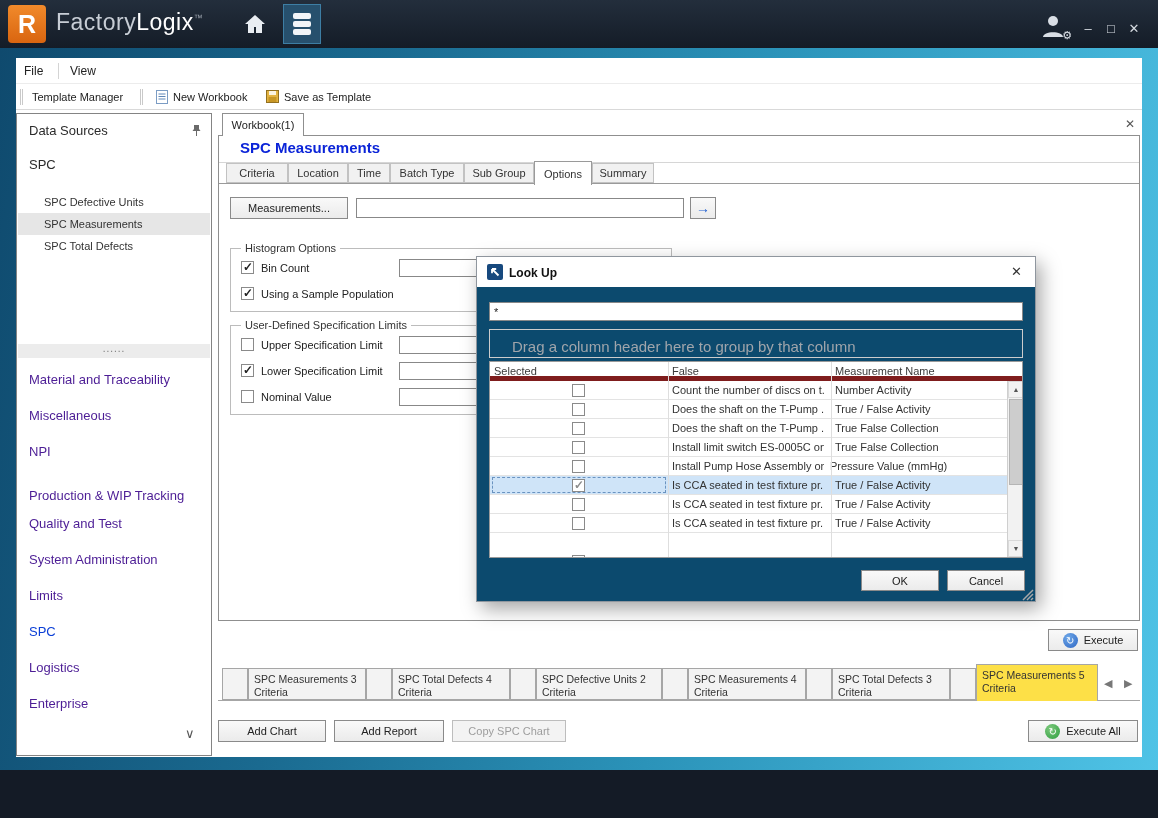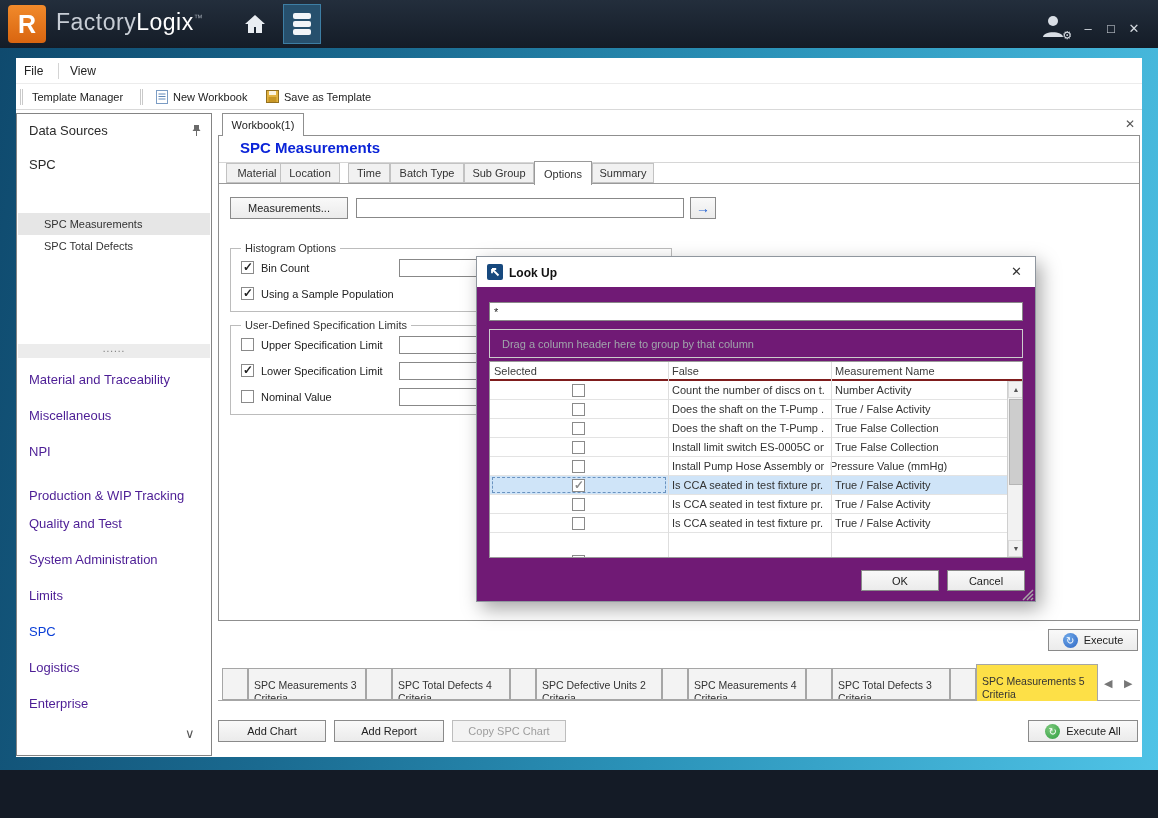--- a/index.html
+++ b/index.html
@@ -59,33 +59,33 @@
   .titleline{position:absolute;left:219px;top:162px;width:920px;height:1px;background:#d6d6d6}
   .wtab{position:absolute;top:163px;height:20px;background:#f1f1f1;border:1px solid #c2c2c2;font-size:11px;color:#333;display:flex;align-items:center;justify-content:center}
   .wtab.active{top:161px;height:24px;background:#fff;border:1px solid #9a9a9a;border-bottom:none;z-index:2}
   .tabline{position:absolute;left:219px;top:183px;width:920px;height:1px;background:#9a9a9a}
   .gb{position:absolute;border:1px solid #bcbcbc;background:#fff}
   .legend{position:absolute;top:-7px;left:10px;background:#fff;padding:0 4px;font-size:11px;color:#333;white-space:nowrap}
   .lbl{position:absolute;font-size:11px;color:#222;white-space:nowrap}
 
   
   .cline{position:absolute;left:218px;top:700px;width:922px;height:1px;background:#a6a6a6}
-  .ctab{position:absolute;top:668px;height:32px;background:#f3f3f3;border:1px solid #a6a6a6;font-size:10.5px;color:#333;padding:10px 5px;line-height:1.25;overflow:hidden}
+  .ctab{position:absolute;top:668px;height:32px;background:#f3f3f3;border:1px solid #a6a6a6;font-size:10.5px;color:#333;padding:4px 5px;line-height:1.25;overflow:hidden}
   .ctab.active{top:664px;height:37px;background:#fde047;border-bottom:none;z-index:2}
   .carrow{position:absolute;top:677px;font-size:11px;color:#777}
 
   
-  .dialog{position:absolute;left:476px;top:256px;width:560px;height:346px;background:#701a75;border:1px solid #8f969e;box-shadow:5px 7px 18px rgba(0,0,0,.35);z-index:60}
+  .dialog{position:absolute;left:476px;top:256px;width:560px;height:346px;background:#0c4a6e;border:1px solid #8f969e;box-shadow:5px 7px 18px rgba(0,0,0,.35);z-index:60}
   .dtitlebar{position:absolute;left:0;top:0;width:558px;height:30px;background:#fff}
   .dtitle{position:absolute;left:32px;top:9px;font-size:12px;font-weight:700;color:#111}
   .dclose{position:absolute;left:534px;top:7px;font-size:13px;color:#333}
   .hintbox{position:absolute;left:12px;top:72px;width:534px;height:29px;border:1px solid #cccccc}
-  .hinttext{position:absolute;left:12px;top:8px;font-size:11px;color:#a0a5ab;white-space:nowrap}
+  .hinttext{position:absolute;left:22px;top:8px;font-size:15px;color:#a0a5ab;white-space:nowrap}
   .grid{position:absolute;left:12px;top:104px;width:534px;height:197px;border:1px solid #9a9a9a;overflow:hidden;background:#fff}
-  .ghead{position:absolute;left:0;top:0;width:532px;height:19px;background:#fff;border-bottom:2px solid #7f1d1d}
+  .ghead{position:absolute;left:0;top:0;width:532px;height:19px;background:#fff;border-bottom:5px solid #7f1d1d}
   .hcell{position:absolute;top:3px;font-size:11px;color:#3a3a3a;white-space:nowrap}
   .lrow{position:absolute;left:0;width:517px;height:19px;border-bottom:1px solid #e3e3e3}
   .lrow.hl{background:#cfe4f8}
   .lcell{position:absolute;top:3px;font-size:11px;color:#333;white-space:nowrap;overflow:hidden}
   .gcol{position:absolute;top:0;width:1px;height:195px;background:#dedede}
   .cellfocus{position:absolute;left:2px;top:1px;width:174px;height:16px;border:1px dashed #6a93c0}
   .sb{position:absolute;left:517px;top:19px;width:17px;height:176px;background:#f2f2f2;border-left:1px solid #cfcfcf}
   .sbbtn{position:absolute;left:0;width:16px;height:17px;background:#f2f2f2;color:#555;font-size:7px;display:flex;align-items:center;justify-content:center;border:1px solid #d9d9d9}
   .sbthumb{position:absolute;left:1px;top:18px;width:14px;height:86px;background:#cdcdcd;border:1px solid #b5b5b5}
 </style>
@@ -154,20 +154,21 @@
 <div class="sidebar">
   <span class="sbtitle">Data Sources</span>
   <span style="position:absolute;right:10px;top:9px">
     <svg width="9" height="13" viewBox="0 0 9 13">
         <path d="M2 1h5v4l1.5 2h-8L2 5z" fill="#6a6a6a"></path>
         <rect x="4" y="7" width="1" height="5" fill="#6a6a6a"></rect>
       </svg>
   </span>
   <span class="grouplbl">SPC</span>
 
+  <div class="treeitem" style="top:77px">SPC Defective Units</div>
   <div class="treeitem sel" style="top:99px">SPC Measurements</div>
   <div class="treeitem" style="top:121px">SPC Total Defects</div>
 
   <div class="divider">......</div>
 
   <span class="cat" style="top:258px">Material and Traceability</span>
   <span class="cat" style="top:294px">Miscellaneous</span>
   <span class="cat" style="top:330px">NPI</span>
   <span class="cat" style="top:374px">Production &amp; WIP Tracking</span>
   <span class="cat" style="top:402px">Quality and Test</span>
@@ -180,22 +181,22 @@
   <span class="chev">∨</span>
 </div>
 
 <div class="panel"></div>
 <div class="wbtab">Workbook(1)</div>
 <span class="wbclose">✕</span>
 
 <span class="ptitle">SPC Measurements</span>
 <div class="titleline"></div>
 
-<span class="wtab" style="left:226px;width:62px">Material</span>
-<span class="wtab" style="left:280px;width:60px">Location</span>
+<span class="wtab" style="left:226px;width:62px">Criteria</span>
+<span class="wtab" style="left:288px;width:60px">Location</span>
 <span class="wtab" style="left:348px;width:42px">Time</span>
 <span class="wtab" style="left:390px;width:74px">Batch Type</span>
 <span class="wtab" style="left:464px;width:70px">Sub Group</span>
 <span class="wtab active" style="left:534px;width:58px">Options</span>
 <span class="wtab" style="left:592px;width:62px">Summary</span>
 <div class="tabline"></div>
 
 <div class="btn" style="left:230px;top:197px;width:118px;height:22px">Measurements...</div>
 <input class="input" style="left: 356px; top: 198px; width: 328px; height: 20px;" value="">
 <div class="btn" style="left:690px;top:197px;width:26px;height:22px">

